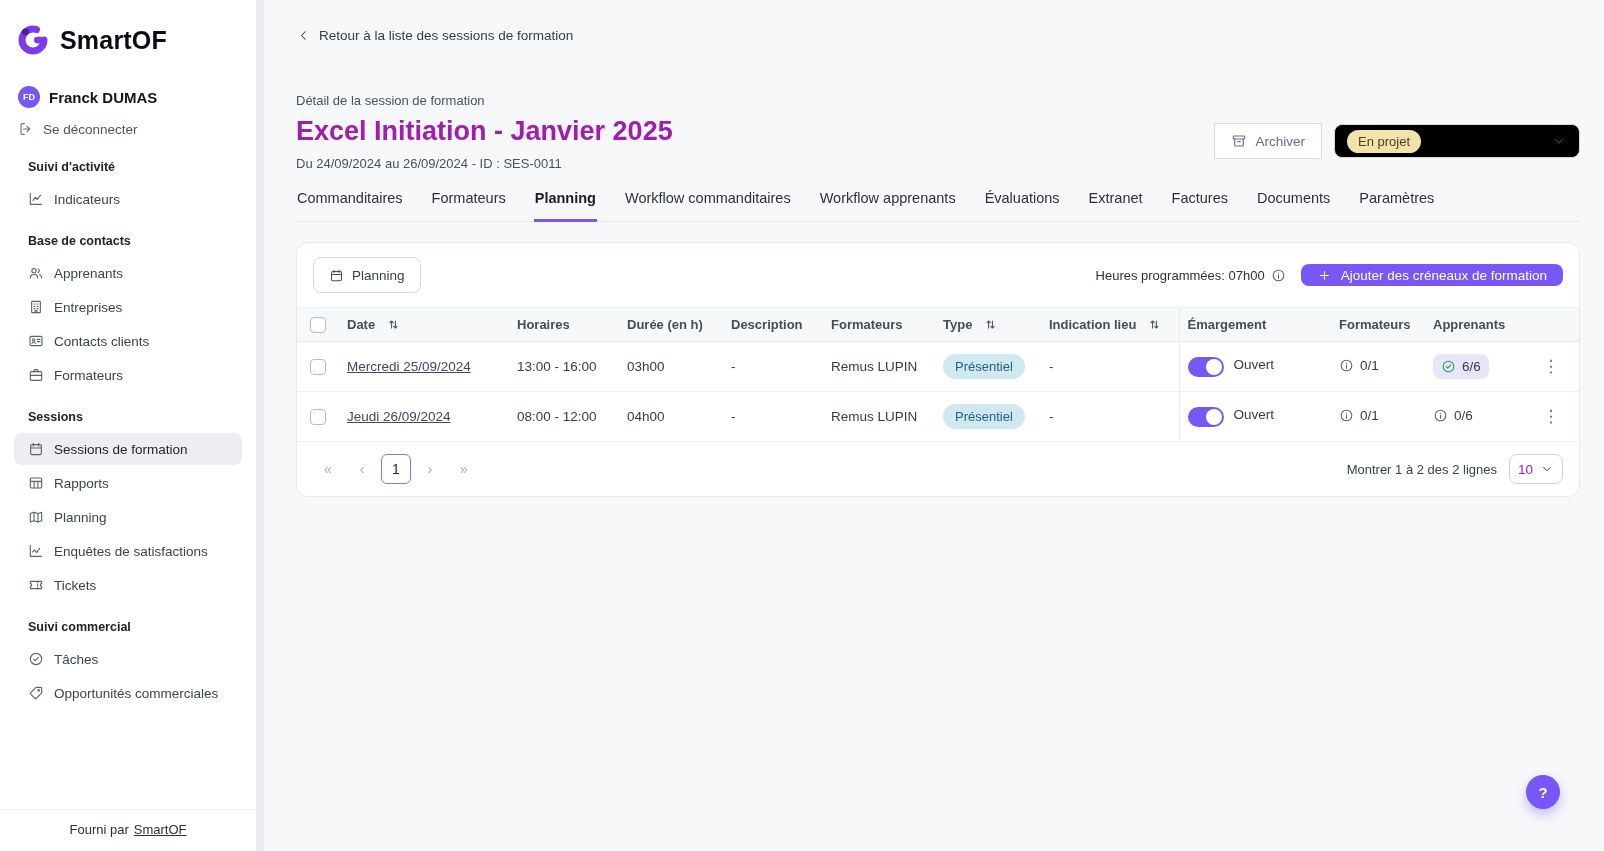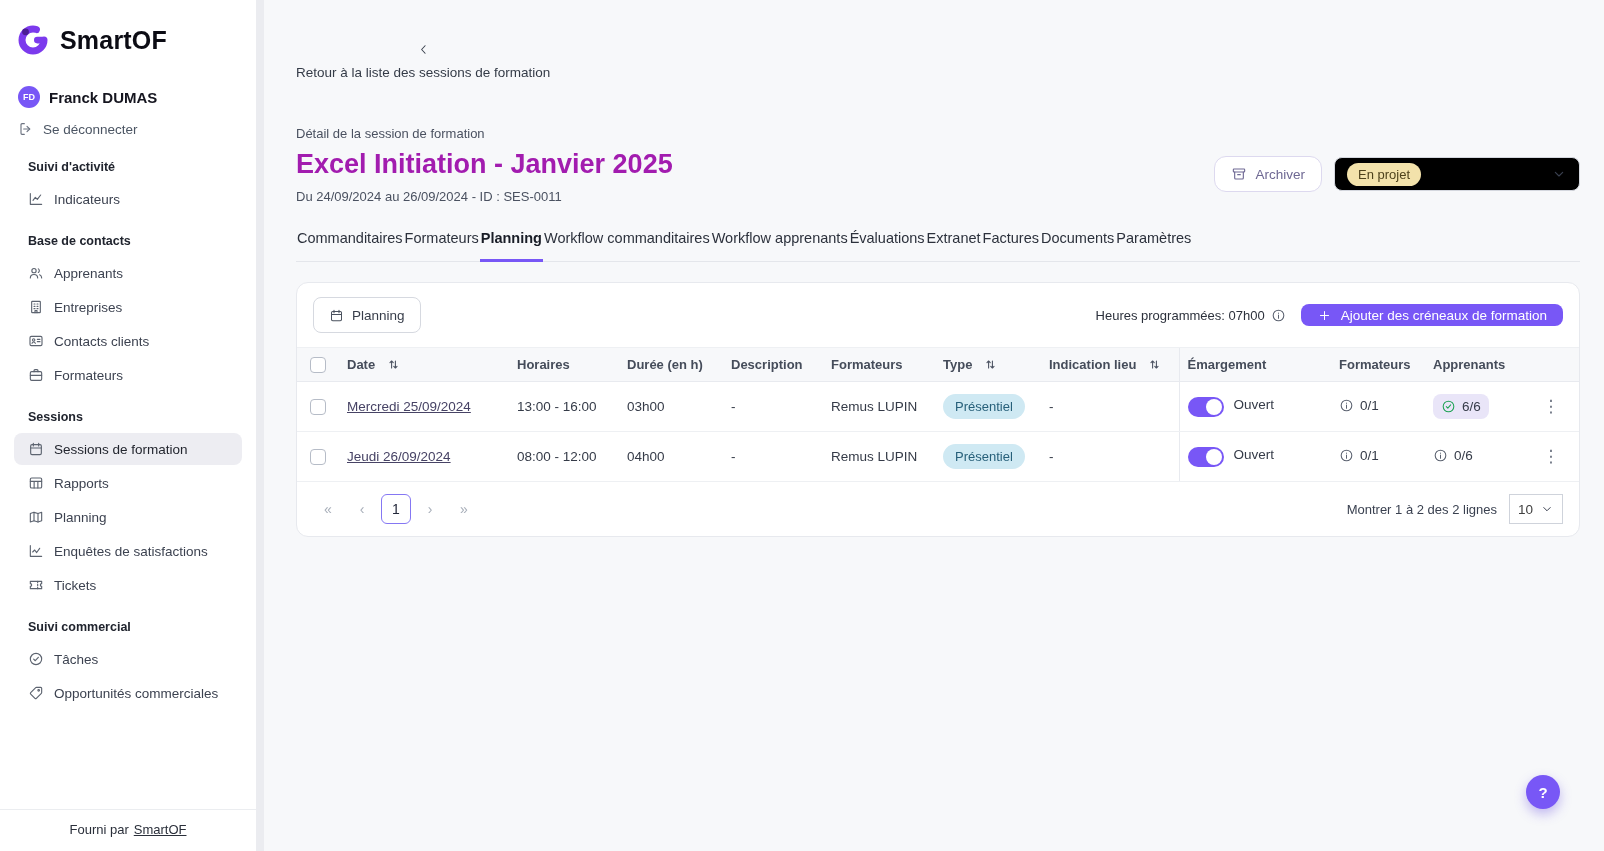--- a/index.html
+++ b/index.html
@@ -23,35 +23,35 @@
   .nav { flex:1; overflow:hidden; }
   .section-title { padding:17px 28px 7px; font-size:12.5px; font-weight:700; color:#20242e; }
   .nav-item { margin:2px 14px; padding:8px 14px; border-radius:8px; display:flex; align-items:center; gap:10px; font-size:13.5px; color:#3c4250; cursor:pointer; white-space:nowrap; }
   .nav-item .ni { color:#5d6470; display:flex; flex-shrink:0; }
   .nav-item.active { background:#ededf2; color:#23262f; }
   .sidebar-footer { border-top:1px solid #ebedf0; padding:12px 0 14px; display:flex; justify-content:center; gap:5px; font-size:13px; color:#2a2f3a; }
   .footer-link { text-decoration:underline; cursor:pointer; }
 
   
   .main { flex:1; padding:26px 24px 0 32px; overflow:hidden; }
-  .back-link { display:inline-flex; align-items:center; gap:8px; font-size:13.5px; color:#343b47; cursor:pointer; margin-top:16px;flex-direction:column; }
+  .back-link { display:inline-flex; align-items:center; gap:8px; font-size:13.5px; color:#343b47; cursor:pointer; margin-top:2px; }
   .back-link .ni { display:flex; color:#3c434f; }
 
   .page-head { display:flex; justify-content:space-between; margin-top:46px; }
   .eyebrow { font-size:13px; color:#4a5160; margin-bottom:8px; }
   .page-title { font-size:27px; font-weight:700; color:#a21caf; margin-bottom:9px; }
   .subtitle { font-size:13px; color:#4a5160; }
   .head-right { display:flex; align-items:center; gap:12px; margin-top:18px; }
-  .btn-archive { height:36px; padding:0 16px; border:1px solid #ddd9ef; border-radius:12px; background:#fff; color:#6e6893; font-size:13.5px; display:flex; align-items:center; gap:8px; cursor:pointer; }
+  .btn-archive { height:36px; padding:0 16px; border:1px solid #ddd9ef; border-radius:0; background:#fff; color:#6e6893; font-size:13.5px; display:flex; align-items:center; gap:8px; cursor:pointer; }
   .btn-archive .ni { display:flex; color:#6e6893; }
   .status-select { height:26px; width:246px; border:1px solid #d4d7de; border-radius:8px; background:#000000; display:flex; align-items:center; justify-content:space-between; padding:16px 12px; cursor:pointer; }
   .status-badge { background:#f3e2ab; color:#4e421c; font-size:13px; padding:4px 11px; border-radius:999px; }
   .status-select .ni { display:flex; color:#3a4050; }
 
-  .tabs { margin-top:26px; display:flex; border-bottom:1px solid #e4e6eb; font-size:14.5px; color:#2c313c; }
+  .tabs { margin-top:19px; display:flex; gap:27px; border-bottom:1px solid #e4e6eb; font-size:14.5px; color:#2c313c; }
   .tab { padding:0 1px 13px; border-bottom:3px solid transparent; margin-bottom:-1px; cursor:pointer; white-space:nowrap; }
   .tab.active { font-weight:700; color:#191d27; border-bottom-color:#7857f6; }
 
   
   .card { margin-top:20px; background:#fff; border:1px solid #e7e9ee; border-radius:12px; overflow:hidden; }
   .card-toolbar { display:flex; align-items:center; padding:14px 16px; }
   .btn-outline { height:36px; padding:0 15px; border:1px solid #d6d9e0; border-radius:8px; background:#fff; color:#373d4a; font-size:13.5px; display:flex; align-items:center; gap:8px; cursor:pointer; }
   .btn-outline .ni { display:flex; color:#4a515e; }
   .toolbar-right { margin-left:auto; display:flex; align-items:center; gap:15px; }
   .hours { font-size:13px; color:#2c313c; display:flex; align-items:center; gap:6px; }
@@ -76,21 +76,21 @@
   .count .ni { display:flex; color:#5b6270; }
   .pill-success { background:#e9e5f8; border-radius:8px; padding:5px 8px; display:inline-flex; align-items:center; gap:6px; }
   .pill-success .ni { display:flex; color:#1fa355; }
   .kebab { color:#6b7280; font-size:17px; text-align:center; cursor:pointer; }
 
   .card-footer { display:flex; align-items:center; padding:12px 16px; gap:4px; }
   .pg-btn { width:30px; height:30px; border-radius:6px; display:flex; align-items:center; justify-content:center; font-size:14px; color:#a7aeb9; border:1.5px solid transparent; background:transparent; cursor:pointer; }
   .pg-btn.current { border-color:#8577f3; color:#23283a; }
   .footer-right { margin-left:auto; display:flex; align-items:center; gap:12px; }
   .summary { font-size:13px; color:#3a4150; }
-  .page-size { height:30px; min-width:52px; border:1px solid #cfd3db; border-radius:0; background:#fff; display:flex; align-items:center; justify-content:center; gap:7px; font-size:13.5px; color:#404040; padding:0 8px; cursor:pointer; }
+  .page-size { height:30px; min-width:52px; border:1px solid #cfd3db; border-radius:8px; background:#fff; display:flex; align-items:center; justify-content:center; gap:7px; font-size:13.5px; color:#a21caf; padding:0 8px; cursor:pointer; }
   .page-size .ni { display:flex; color:#3a4050; }
 
   .help-fab { position:absolute; right:44px; bottom:42px; width:34px; height:34px; border-radius:50%; background:#7857f6; color:#fff; font-size:15px; font-weight:700; display:flex; align-items:center; justify-content:center; box-shadow:0 5px 12px rgba(90,60,220,.35); cursor:pointer; }
 
   .ic { fill:none; stroke:currentColor; stroke-width:1.7; stroke-linecap:round; stroke-linejoin:round; }
 </style>
 </head>
 <body>
 
 <div class="app">

